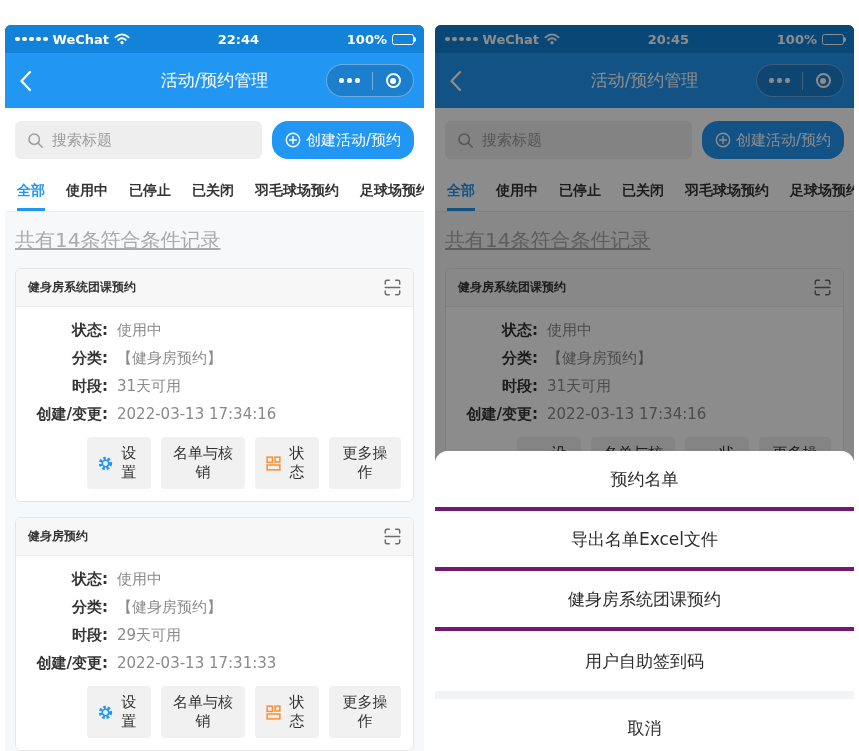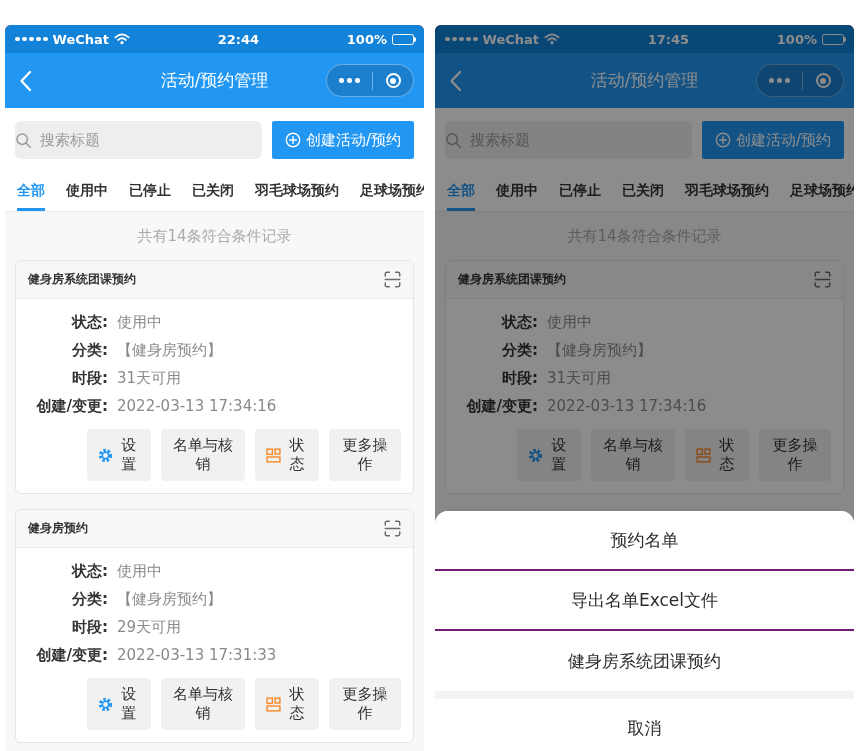--- a/index.html
+++ b/index.html
@@ -32,57 +32,57 @@
              display:flex; align-items:center; justify-content:space-evenly; }
   .cap-dots { display:flex; gap:3.5px; align-items:center; }
   .cap-dots i { width:4.5px; height:4.5px; border-radius:50%; background:#fff; }
   .cap-div { width:1px; height:18px; background:rgba(255,255,255,.4); }
   .cap-rec { width:15px; height:15px; border:2px solid #fff; border-radius:50%; display:flex; align-items:center; justify-content:center; }
   .cap-rec i { width:6px; height:6px; background:#fff; border-radius:50%; }
 
   
   .toolbar { background:#fff; padding:13px 10px 12px; display:flex; gap:10px; flex:0 0 auto; }
   .searchbox { flex:1; height:38px; background:#eeeeee; border-radius:6px; display:flex;
-               align-items:center; padding:0 0; gap:8px; }
+               align-items:center; padding:0 12px; gap:8px; }
   .searchbox input { flex:1; border:none; outline:none; background:transparent; font-size:15px;
                      color:#666; font-family:inherit; }
   .searchbox input::placeholder { color:#9c9c9c; }
-  .create-btn { height:38px; background:var(--accent,#2196f3); color:#fff; border:none; border-radius:2px;
+  .create-btn { height:38px; background:var(--accent,#2196f3); color:#fff; border:none; border-radius:16px;
                 padding:0 13px; font-size:15px; display:flex; align-items:center; gap:5px;
                 font-family:inherit; cursor:pointer; }
 
   
   .tabs { background:#fff; display:flex; gap:21px; padding:0 12px; height:41px;
           border-bottom:1px solid #ececec; overflow:hidden; white-space:nowrap; flex:0 0 auto; }
   .tab { font-size:14px; font-weight:bold; color:#333; padding-top:11px; cursor:pointer; flex:0 0 auto; }
   .tab.active { color:var(--accent,#2196f3); border-bottom:3px solid var(--accent,#2196f3); }
 
   
   .content { flex:1; overflow:hidden; padding:0 10px; background:#f7f8fa; }
-  .count { text-align:center; color:#aaa; font-size:15px; margin:15px 0 14px; }
+  .count { text-align:left; color:#aaa; font-size:20px; margin:15px 0 14px;text-decoration:underline; }
 
   .card { background:#fff; border:1px solid #e6e6e6; border-radius:6px; margin-bottom:15px; overflow:hidden; }
   .card-header { background:#f7f7f7; border-bottom:1px solid #ececec; padding:10px 12px;
                  display:flex; align-items:center; justify-content:space-between; }
   .card-title { font-size:12px; font-weight:bold; color:#333; }
   .scan-icon { display:flex; cursor:pointer; }
   .card-body { padding:5px 12px 12px; }
   .crow { display:flex; margin-top:9px; font-size:15px; line-height:19px; }
   .clabel { width:80px; text-align:right; font-weight:bold; color:#333; flex:0 0 auto; }
   .cvalue { color:#8a8a8a; margin-left:9px; }
   .card-buttons { display:flex; gap:10px; margin:13px 0 0 24px;padding-left:35px; }
   .cbtn { background:#f1f1f1; border:none; border-radius:4px; padding:7px 11px; font-size:15px;
           color:#333; display:flex; align-items:center; gap:5px; font-family:inherit; cursor:pointer; }
 
   
   .dim { position:absolute; inset:0; background:var(--overlay,rgba(0,0,0,0.45)); z-index:5; }
   .action-sheet { position:absolute; left:0; right:0; bottom:0; z-index:6; background:#f2f3f5;
                   border-radius:13px 13px 0 0; overflow:hidden; }
   .sheet-item { height:60px; background:#fff; display:flex; align-items:center; justify-content:center;
-                font-size:17px; color:#2b2b2b; border-bottom:2px solid #701a75; cursor:pointer; }
+                font-size:17px; color:#2b2b2b; border-bottom:4px solid #701a75; cursor:pointer; }
   .sheet-item:last-child { border-bottom:none; }
   .sheet-gap { height:8px; background:#f2f3f5; }
   .sheet-cancel { height:58px; background:#fff; display:flex; align-items:center; justify-content:center;
                   font-size:17px; color:#2b2b2b; cursor:pointer; }
   .sheet-safe { height:9px; background:#f2f3f5; }
 </style>
 </head>
 <body>
 
 <div class="page">
@@ -301,21 +301,21 @@
             <i></i>
             <i></i>
           </span>
         <span>WeChat</span>
         <svg width="16" height="12" viewBox="0 0 16 12">
           <path d="M1.4 4.4 Q8 -1.6 14.6 4.4" fill="none" stroke="#fff" stroke-width="1.7" stroke-linecap="round"></path>
           <path d="M4.1 7 Q8 3.5 11.9 7" fill="none" stroke="#fff" stroke-width="1.7" stroke-linecap="round"></path>
           <circle cx="8" cy="9.7" r="1.6" fill="#fff"></circle>
         </svg>
       </span>
-      <span>17:45</span>
+      <span>20:45</span>
       <span class="sb-right">
         <span>100%</span>
         <span class="battery"><span class="fill"></span><span class="nub"></span></span>
       </span>
     </div>
 
     <div class="navbar">
       <span class="back">
         <svg width="13" height="22" viewBox="0 0 13 22">
           <polyline points="11,2 2.5,11 11,20" fill="none" stroke="#fff" stroke-width="2.3" stroke-linecap="round" stroke-linejoin="round"></polyline>
@@ -492,20 +492,21 @@
 </div>
     </div>
 
     <div class="dim"></div>
 
     <div class="action-sheet">
       <div>
           <div class="sheet-item">预约名单</div>
           <div class="sheet-item">导出名单Excel文件</div>
           <div class="sheet-item">健身房系统团课预约</div>
+          <div class="sheet-item">用户自助签到码</div>
         </div>
       <div class="sheet-gap"></div>
       <div class="sheet-cancel">取消</div>
       <div class="sheet-safe"></div>
     </div>
   </div>
 
 </div>
 
 </body></html>

